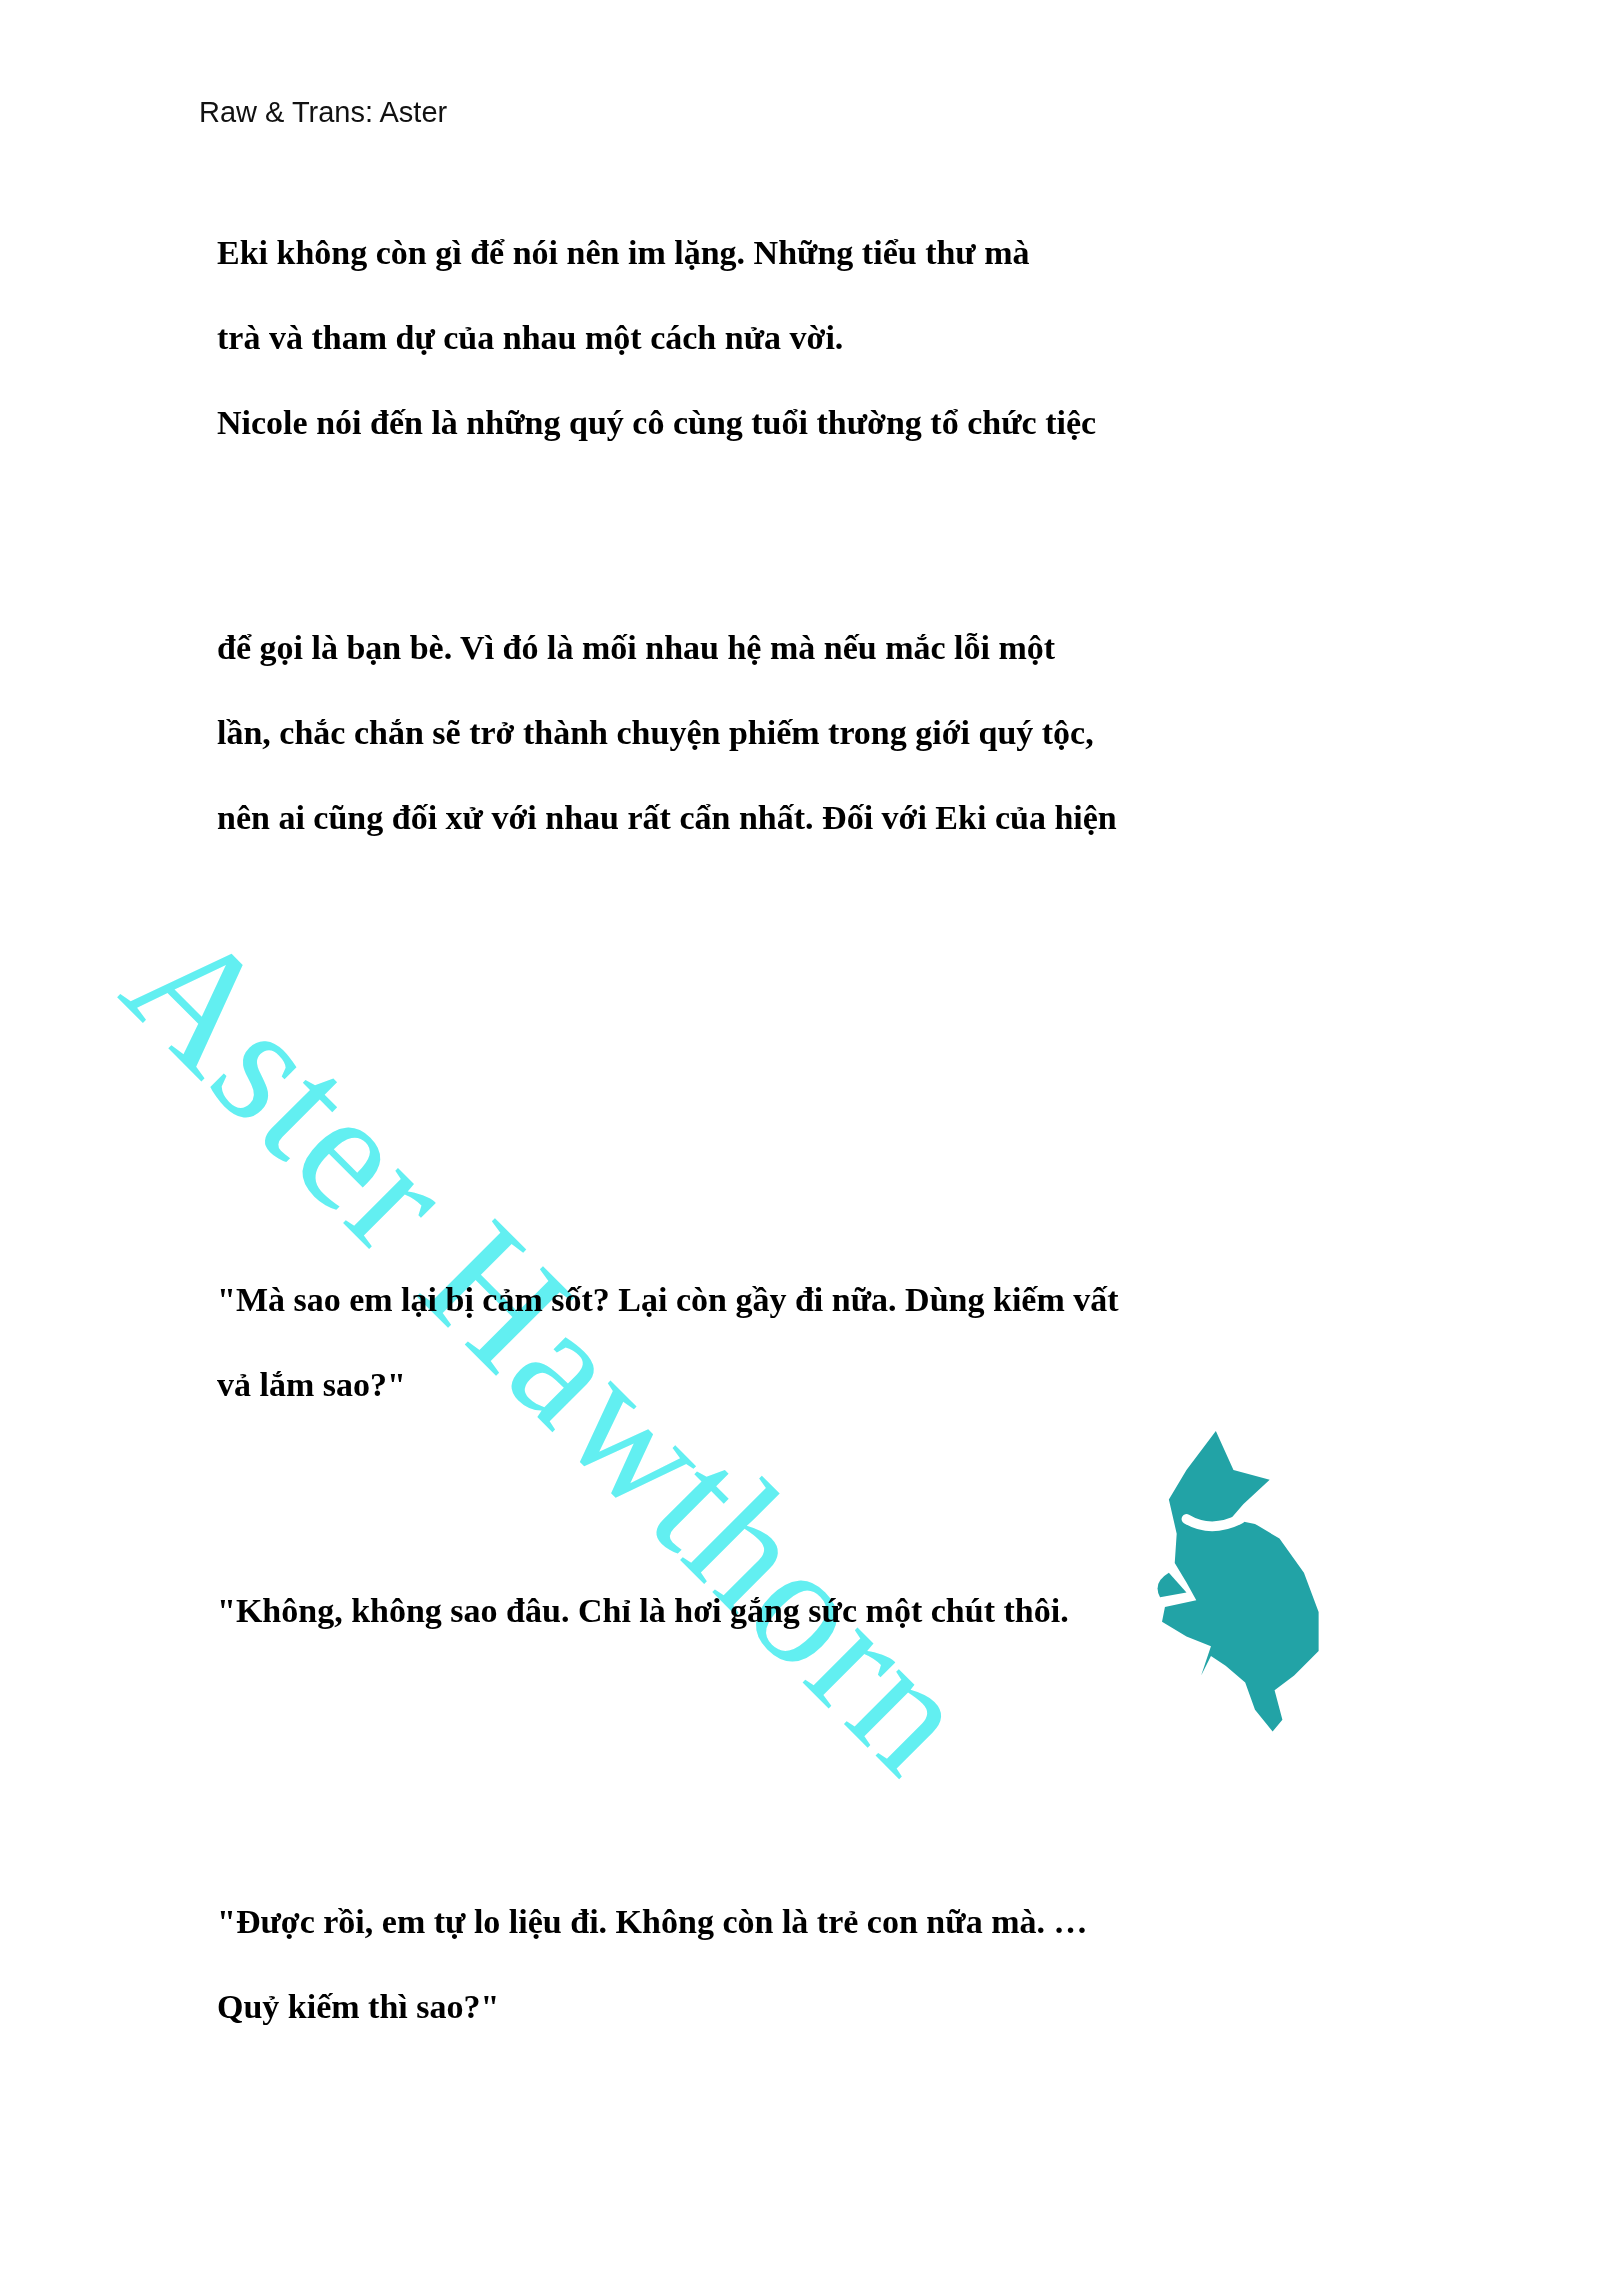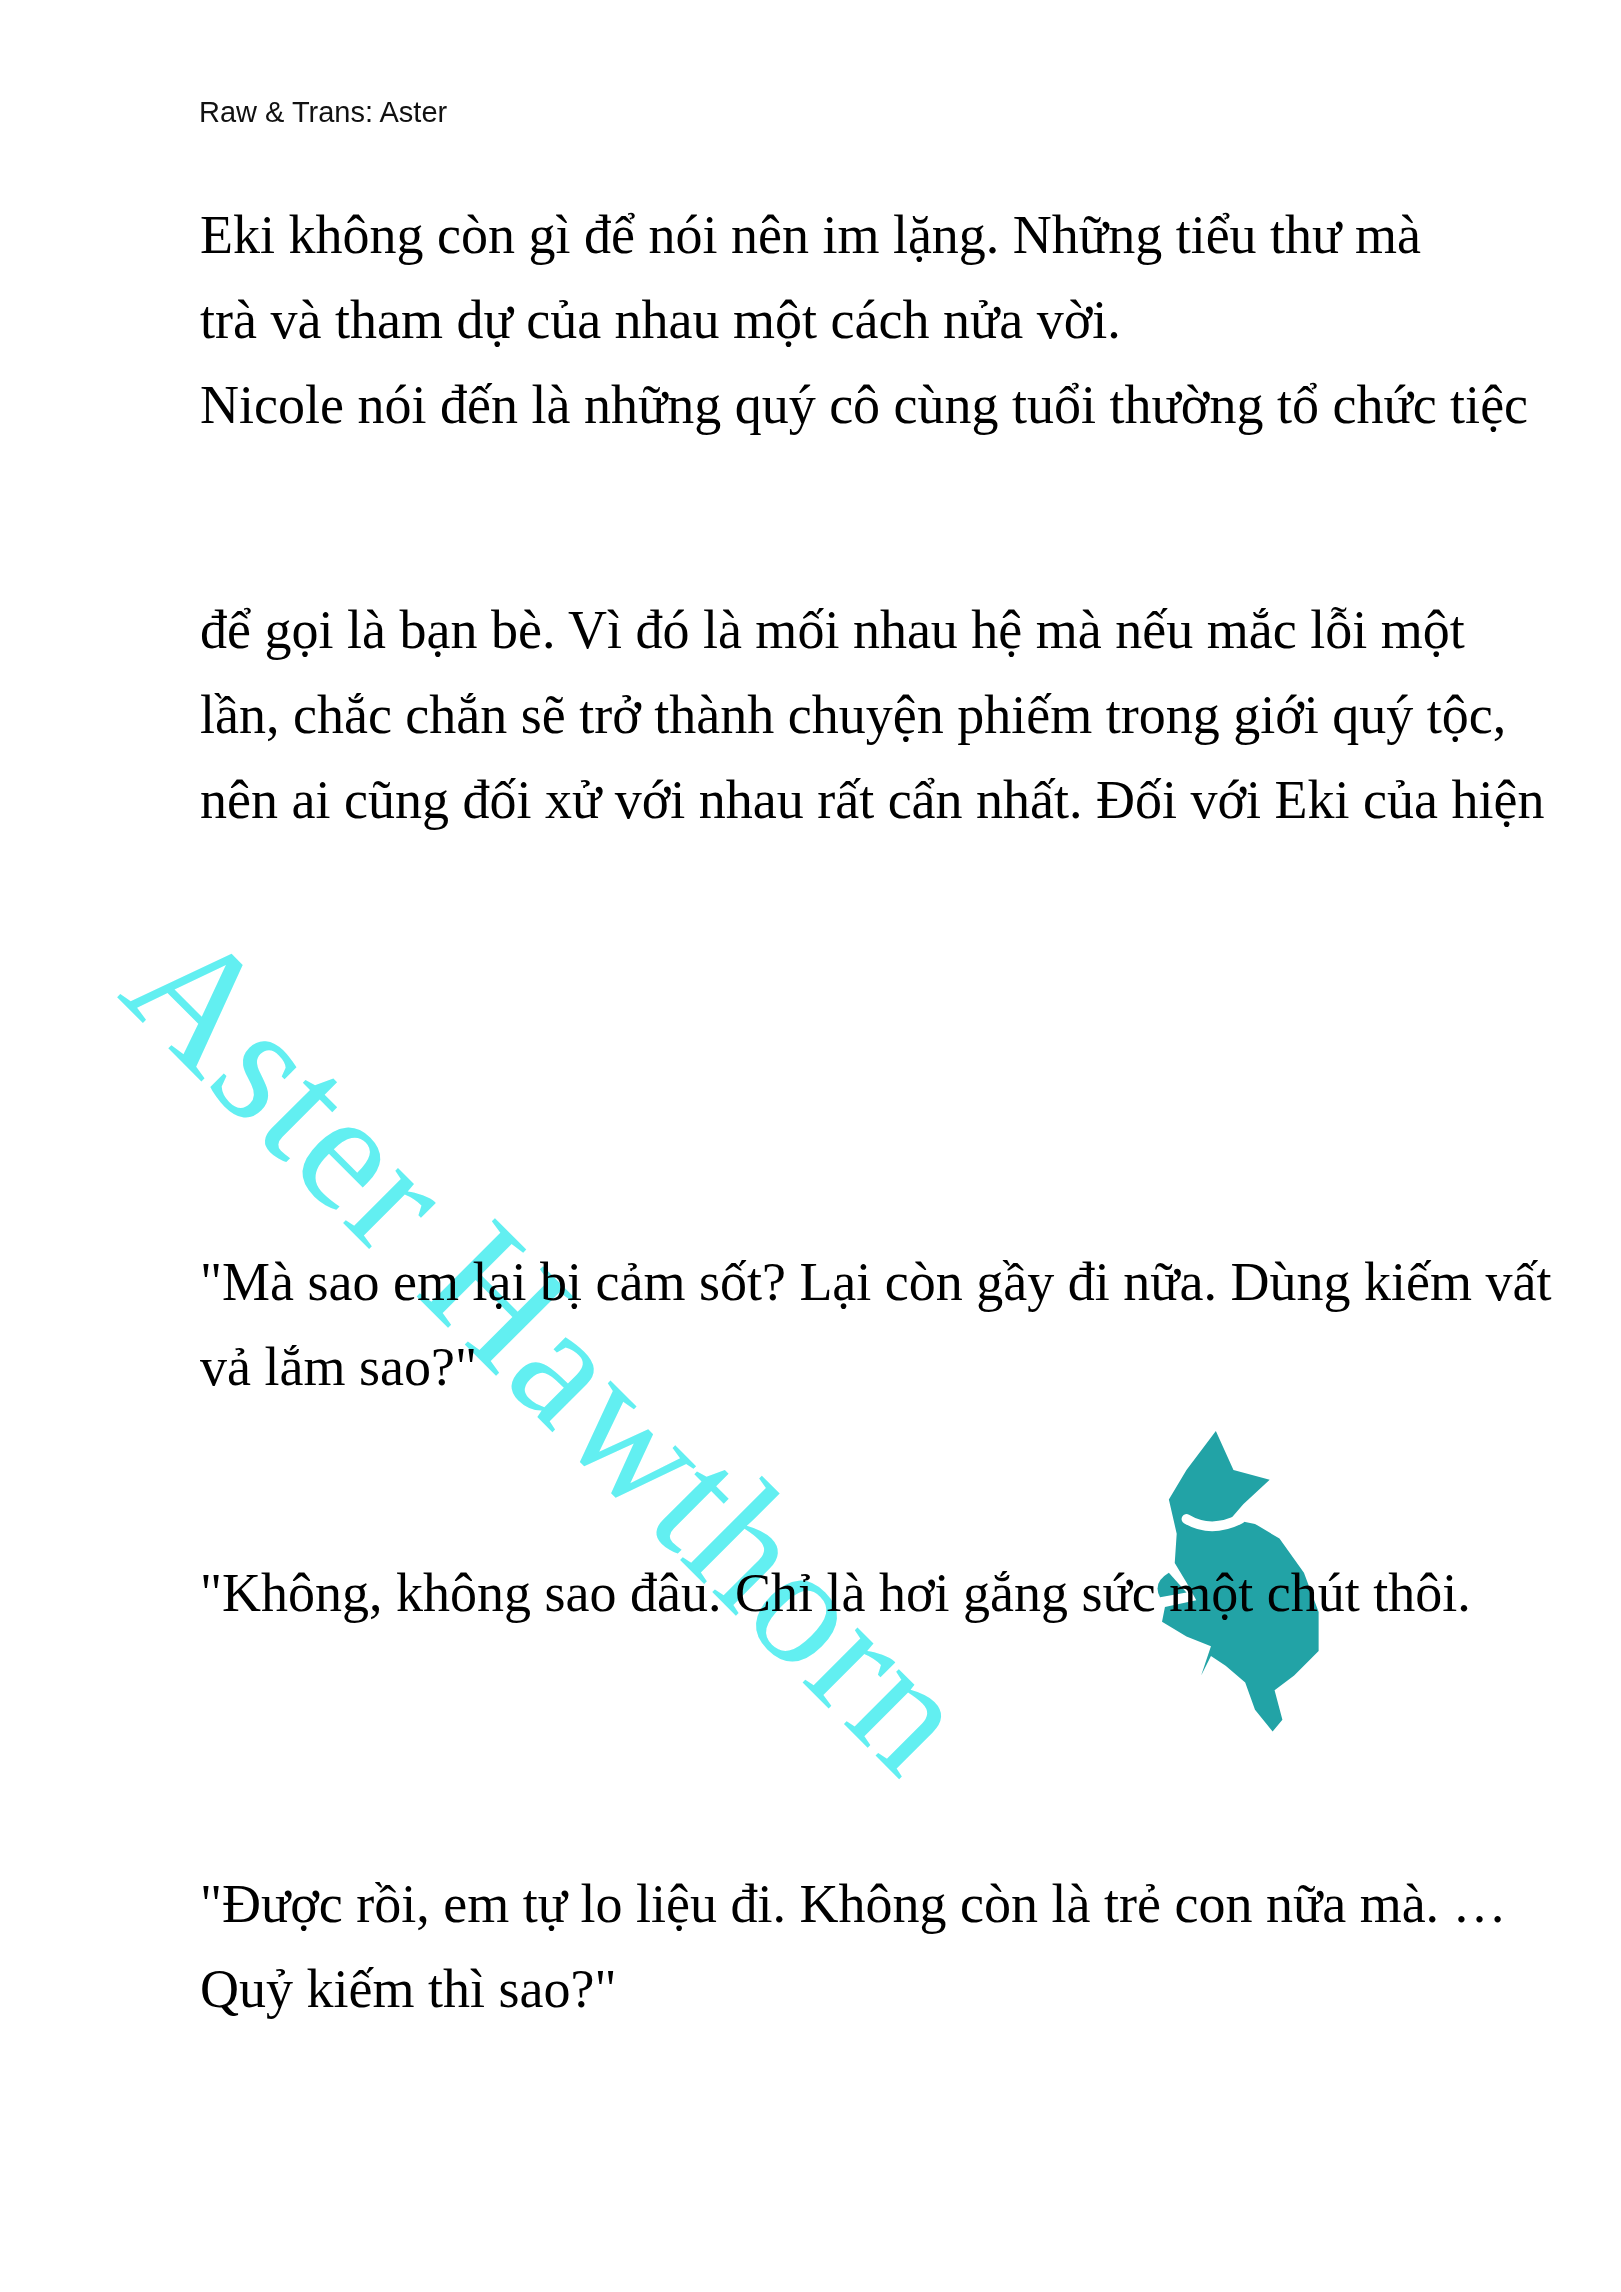--- a/index.html
+++ b/index.html
@@ -1,18 +1,18 @@
 <!DOCTYPE html>
 <html><head>
 <meta charset="utf-8">
 <style>
   html, body { margin:0; padding:0; background:#ffffff; }
   body { width:1621px; height:2293px; position:relative; overflow:hidden; }
   .header { position:absolute; left:199px; top:96px; font-family:Liberation Sans, sans-serif; font-size:29px; color:#111; }
-  .para { position:absolute; left:199px; width:1274px; font-family:"Liberation Serif", serif; font-size:54px; line-height:85px; color:#000; margin:1px; }
+  .para { position:absolute; left:199px; width:1274px; font-family:"Liberation Serif", serif; font-size:34px; line-height:85px; color:#000; margin:18px;font-weight:bold; }
   .para p { margin:0; white-space:nowrap; }
   .wm { position:absolute; left:225px; top:887px; transform-origin:0 0; transform:rotate(45deg); font-family:"Liberation Serif", serif; font-size:169px; color:#55eef0; white-space:nowrap; opacity:0.92; z-index:0; letter-spacing:2px; }
   .text-layer { position:relative; z-index:2; }
   .cat { position:absolute; left:1157px; top:1426px; width:196px; height:323px; z-index:1; }
 </style>
 </head>
 <body>
 
 <div class="header">Raw &amp; Trans: Aster</div>
 

